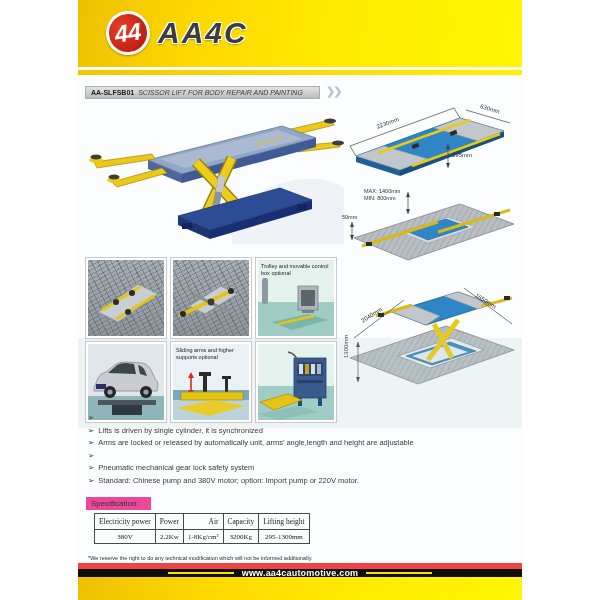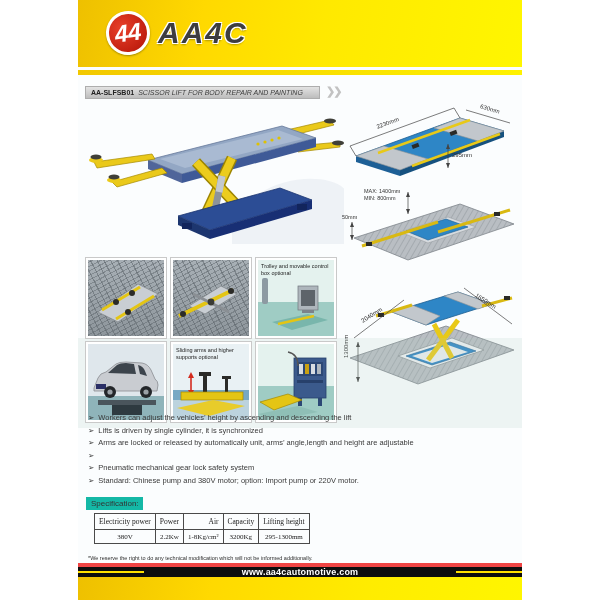--- a/index.html
+++ b/index.html
@@ -49,33 +49,33 @@
   .room { background:linear-gradient(#e4f2ee 0 55%, #9fccc4 55% 100%); }
   .caption { position:absolute; font-size:5.5px; line-height:6.5px; color:#1c1c1c; z-index:3; }
   .band2 { position:absolute; left:0; top:338px; width:444px; height:90px; background:rgba(180,205,195,.18); }
 
   
   .features { position:absolute; left:10px; top:414px; width:426px; }
   .feature { display:flex; font-size:7.5px; color:#3a3a3a; margin-bottom:4.6px; line-height:8px; }
   .bullet { color:#2b2b2b; font-size:7.5px; margin-right:4px; }
 
   
-  .spec-label { position:absolute; left:8px; top:497px; background:#14b8a6; color:#333;
-                font-size:8px; padding:2px 4px 2px 5px; }
+  .spec-label { position:absolute; left:8px; top:497px; background:#ec4899; color:#333;
+                font-size:8px; padding:2px 12px 2px 5px; }
   .spec-table { position:absolute; left:16px; top:513px; border-collapse:collapse;
                 font-family:"Liberation Serif", serif; color:#222; }
   .spec-table th, .spec-table td { border:1px solid #4a4a4a; text-align:center; font-weight:normal; }
   .spec-table th { font-size:7.5px; height:16px; padding:0 4px;text-align:right; }
   .spec-table td { font-size:7px;  height:14px; padding:0 4px;margin-left:16px; }
 
   .footnote { position:absolute; left:10px; top:555px; font-size:5.5px; color:#2e2e2e; }
 
   
   .footer-bar { position:absolute; left:0; top:563px; width:444px; height:14px; background:#0d0d0d;
-                border-top:4px solid #ef4444; display:flex; align-items:center; justify-content:space-between; }
+                border-top:6px solid #ef4444; display:flex; align-items:center; justify-content:center; }
   .footer-line { width:66px; height:2px; background:#ffe000; }
   .website { font-size:9px; font-weight:bold; color:#ffffff; margin:0 8px; letter-spacing:.2px; }
   .footer-strip { position:absolute; left:0; top:577px; width:444px; height:23px;
                   background:linear-gradient(100deg,#eec000 0%,#ffd900 30%,#ffec00 65%,#fff600 100%); }
 </style>
 </head>
 <body>
 
 <div class="canvas">
   <div class="page">
@@ -295,21 +295,20 @@
         <rect x="40" y="54" width="4" height="8" fill="#2c4875"></rect>
           <rect x="60" y="54" width="4" height="8" fill="#2c4875"></rect>
         <polygon points="2,58 30,50 44,56 16,66" fill="#e4c514" stroke="#a58a00" stroke-width="0.7"></polygon>
         <polygon points="0,70 40,62 60,68 20,76" fill="#8fbfb6"></polygon>
       </svg>
     </div>
 
     <div class="features">
       <div class="feature">
         <span class="bullet">➢</span>
-        <span>Workers can adjust the vehicles’  height by ascending and descending the lift</span>
         </div>
       <div class="feature">
         <span class="bullet">➢</span>
         <span>Lifts is driven by single cylinder, it is synchronized</span>
         </div>
       <div class="feature">
         <span class="bullet">➢</span>
         <span>Arms are locked or released by automatically unit, arms’  angle,length and height are adjustable</span>
         </div>
       <div class="feature">

